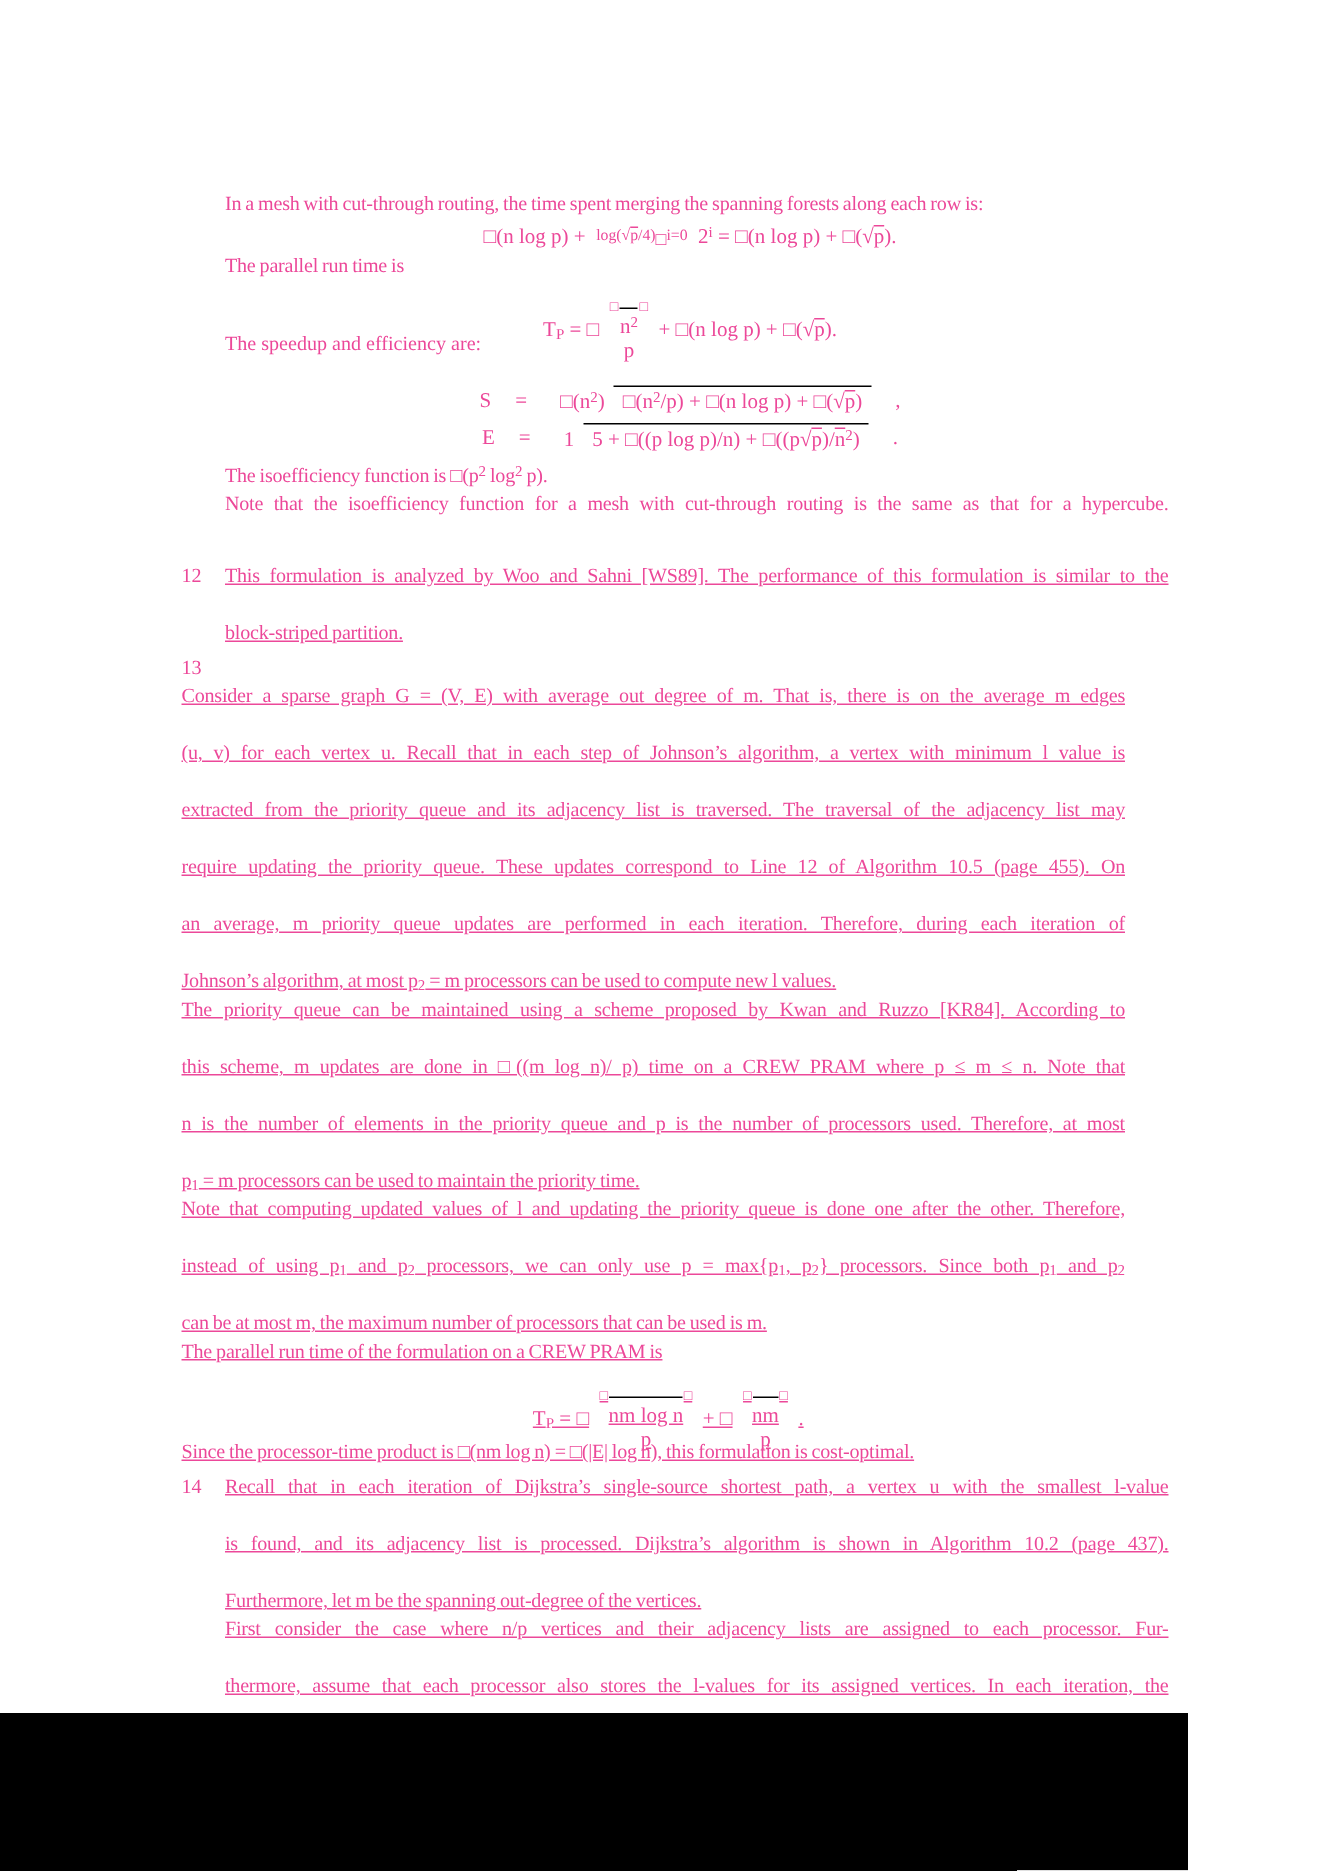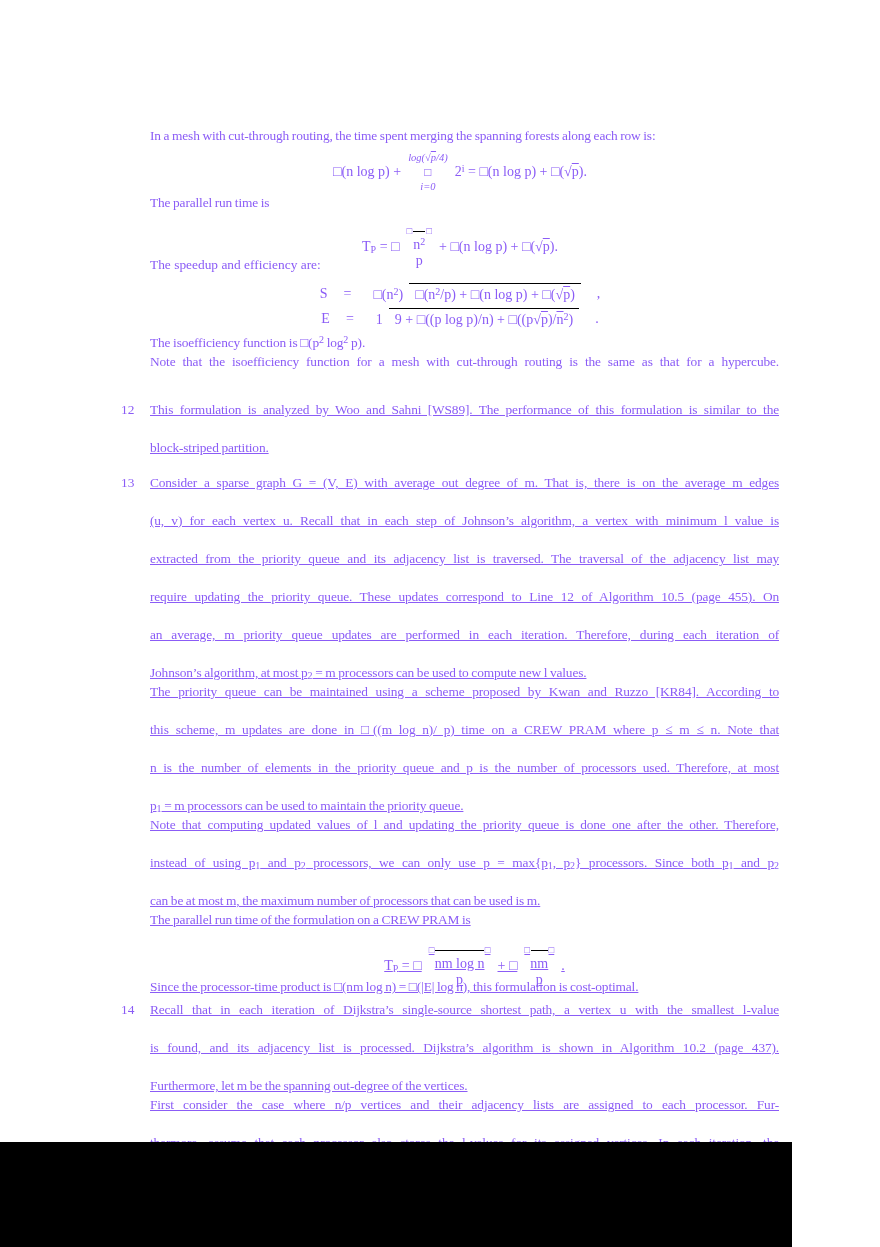--- a/index.html
+++ b/index.html
@@ -1,53 +1,53 @@
 <!DOCTYPE html>
 <html><head>
 <meta charset="utf-8">
 <style>
   html,body{margin:0;padding:0;background:#fff;}
-  .page{position:relative;width:792px;height:1247px;background:#fff;color:#8b5cf6;
+  .page{position:relative;width:792px;height:1247px;background:#fff;color:#ec4899;
         font-family:"Liberation Serif","DejaVu Serif",serif;overflow:hidden;}
   .sheet{position:absolute;left:121px;top:126px;width:658px;font-size:13.4px;}
   .ml{margin-left:29px;}
   .line{width:629px;line-height:19px;letter-spacing:-0.15px;word-spacing:-0.5px;}
   .fj{text-align:justify;}
   .fj::after{content:"";display:inline-block;width:100%;height:0;}
   sup{font-size:10px;vertical-align:4px;letter-spacing:0;line-height:0;}
   sub{font-size:10px;vertical-align:-2px;letter-spacing:0;line-height:0;}
   .ol{text-decoration:overline;}
   
   .fml{display:flex;justify-content:center;align-items:center;gap:7px;padding-left:20px;
        font-size:14px;letter-spacing:0;word-spacing:0;}
   .f1{margin-top:6px;}
-  .sumstk{display:inline-flex;flex-direction:column;align-items:center;text-align:center;font-style:italic;}
+  .sumstk{display:inline-flex;flex-direction:row;align-items:flex-start;text-align:center;}
   .slim{font-size:10.5px;line-height:13px;}
   .ssym{font-size:12px;line-height:14px;padding:1px 0;}
   .tp-row{position:relative;height:66px;margin-top:2px;}
   .tp-row .fml{position:absolute;left:0;right:0;top:50%;transform:translateY(-50%);}
-  .tplabel{position:absolute;left:29px;bottom:6px;line-height:19px;}
+  .tplabel{position:absolute;left:29px;bottom:16px;line-height:19px;}
   .se{margin-top:2px;}
   .eqrow{display:flex;justify-content:center;align-items:center;gap:16px;padding-left:20px;
          font-size:14px;margin:3px 0;letter-spacing:0;word-spacing:0;}
   .frac{display:inline-flex;flex-direction:row;align-items:center;text-align:center;}
   .fnum{padding:0 6px;line-height:21px;}
   .fden{border-top:1.2px solid #000;padding:0 6px;line-height:21px;}
   .bfrac{display:inline-flex;flex-direction:column;align-items:center;}
   .tbar{display:flex;align-items:center;align-self:stretch;height:11px;}
   .bx{font-size:9.5px;line-height:9px;}
   .bar{flex:1;border-top:1.2px solid #000;margin:0 1px;min-width:12px;}
   .bnum{line-height:16px;padding:0 6px;}
   .bden{line-height:15px;}
   .line4{margin-top:0;}
   .item{display:flex;justify-content:center;}
   .inum{width:29px;flex:none;line-height:19px;}
   .ibody{width:629px;text-decoration:underline;}
   .i12{margin-top:10px;}
-  .i13{margin-top:16px;}
+  .i13{margin-top:4px;flex-direction:column;}
   .i14{margin-top:4px;}
   .fcrew{margin:16px 0 -10px;}
   .bband{position:absolute;left:0;top:1142px;width:880px;height:105px;background:#000;}
 </style>
 </head>
 <body>
 
 <div class="page">
   <div class="sheet">
 
@@ -90,21 +90,21 @@
           <span class="fnum"><span>□(n</span><sup>2</sup><span>)</span></span>
           <span class="fden"><span>□(n</span><sup>2</sup><span>/p) + □(n log p) + □(√</span><span class="ol">p</span><span>)</span></span>
         </span>
         <span>,</span>
       </div>
       <div class="eqrow">
         <span>E</span>
         <span>=</span>
         <span class="frac">
           <span class="fnum">1</span>
-          <span class="fden"><span>9 + □((p log p)/n) + □((p√</span><span class="ol">p</span><span>)/</span><span class="ol">n</span><sup>2</sup><span>)</span></span>
+          <span class="fden"><span>5 + □((p log p)/n) + □((p√</span><span class="ol">p</span><span>)/</span><span class="ol">n</span><sup>2</sup><span>)</span></span>
         </span>
         <span>.</span>
       </div>
     </div>
 
     <div class="line ml line4"><span>The isoefficiency function is □(p</span><sup>2</sup><span> log</span><sup>2</sup><span> p).</span></div>
     <div class="line ml fj">Note that the isoefficiency function for a mesh with cut-through routing is the same as that for a hypercube.</div>
 
     <div class="item i12">
       <div class="inum">12</div>
@@ -119,21 +119,21 @@
       <div class="ibody">
         <div class="line fj">Consider a sparse graph G = (V, E) with average out degree of m. That is, there is on the average m edges</div>
         <div class="line fj">(u, v)  for each vertex u. Recall that in each step of Johnson’s algorithm, a vertex with minimum l value is</div>
         <div class="line fj">extracted from the priority queue and its adjacency list is traversed. The traversal of the adjacency list may</div>
         <div class="line fj">require updating the priority queue. These updates correspond to Line 12 of Algorithm 10.5 (page 455). On</div>
         <div class="line fj">an average, m priority queue updates are performed in each iteration. Therefore, during each iteration of</div>
         <div class="line"><span>Johnson’s algorithm, at most p</span><sub>2</sub><span> = m processors can be used to compute new l values.</span></div>
         <div class="line fj">The priority queue can be maintained using a scheme proposed by Kwan and Ruzzo [KR84]. According to</div>
         <div class="line fj">this scheme, m updates are done in □((m log n)/ p) time on a CREW PRAM where p ≤ m ≤ n. Note that</div>
         <div class="line fj">n is the number of elements in the priority queue and p is the number of processors used. Therefore, at most</div>
-        <div class="line"><span>p</span><sub>1</sub><span> = m processors can be used to maintain the priority queue.</span></div>
+        <div class="line"><span>p</span><sub>1</sub><span> = m processors can be used to maintain the priority time.</span></div>
         <div class="line fj">Note that computing updated values of l and updating the priority queue is done one after the other. Therefore,</div>
         <div class="line fj"><span>instead of using p</span><sub>1</sub><span> and p</span><sub>2</sub><span> processors, we can only use p = max{p</span><sub>1</sub><span>, p</span><sub>2</sub><span>} processors. Since both p</span><sub>1</sub><span> and p</span><sub>2</sub></div>
         <div class="line">can be at most m, the maximum number of processors that can be used is m.</div>
         <div class="line">The parallel run time of the formulation on a CREW PRAM is</div>
 
         <div class="fml fcrew">
           <span><span>T</span><sub>P</sub><span> = □</span></span>
           <span class="bfrac">
             <span class="tbar">
               <span class="bx">□</span>

